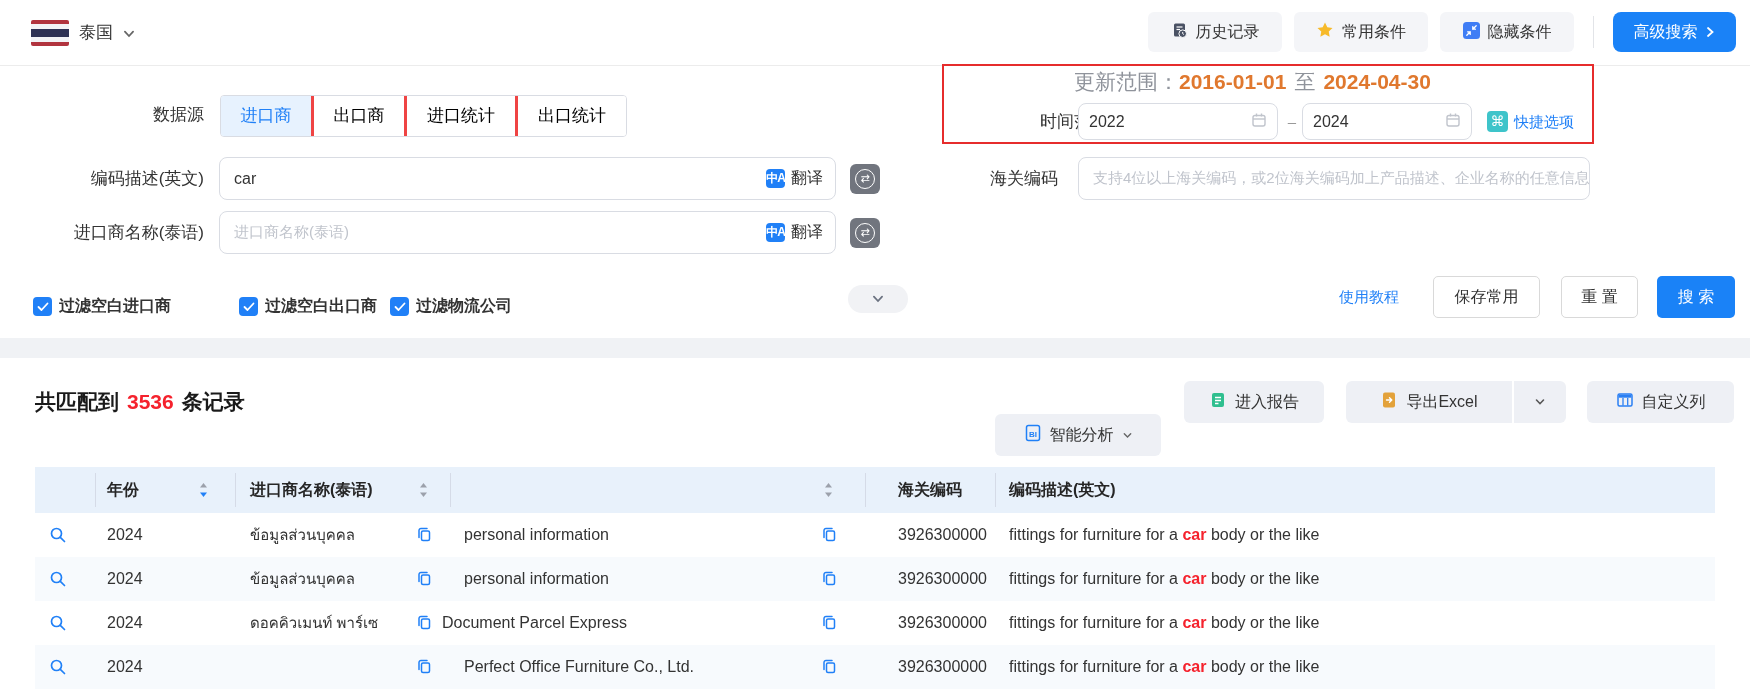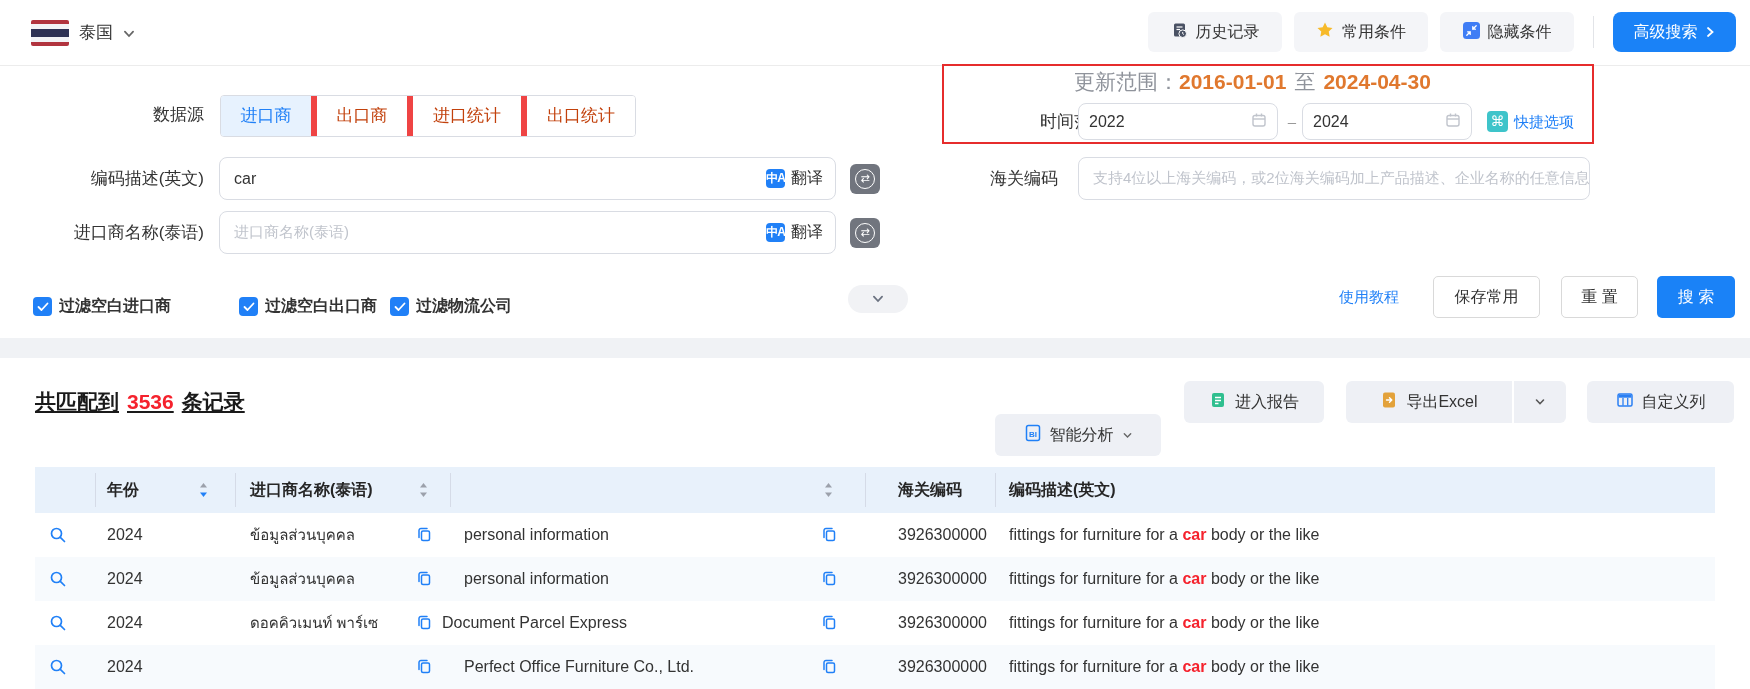--- a/index.html
+++ b/index.html
@@ -16,21 +16,21 @@
   .f-red{height:17%;background:#b1343f;}
   .f-white{height:17%;background:#f2f3f6;}
   .f-navy{height:32%;background:#2d3154;}
   .country{left:79px;top:0;height:65px;line-height:65px;font-size:17px;font-weight:500;color:#333;}
   .tb-btn{top:12px;height:40px;background:#f4f5f8;border-radius:6px;display:flex;align-items:center;justify-content:center;gap:8px;font-size:16px;color:#333;cursor:pointer;}
   .tb-divider{left:1593px;top:16px;width:1px;height:32px;background:#e2e4e8;}
   .adv-btn{left:1613px;top:12px;width:123px;height:40px;background:#1a82f7;border-radius:8px;color:#fff;font-size:16px;display:flex;align-items:center;justify-content:center;gap:6px;cursor:pointer;}
   
   .label{font-size:17px;color:#333;text-align:right;}
   .tabs{left:220px;top:95px;height:40px;display:flex;border:1px solid #d9dce3;border-radius:4px;overflow:hidden;background:#fff;}
-  .tab{height:40px;line-height:40px;font-size:17px;color:#c2410c;text-align:center;cursor:pointer;background:#fff;border-left:6px solid #ef4444;}
+  .tab{height:40px;line-height:40px;font-size:17px;color:#000000;text-align:center;cursor:pointer;background:#fff;border-left:3px solid #ef4444;}
   .tab:first-child{border-left:none;}
   .tab.active{background:#e7f2fe;color:#2080f7;}
   .redbox{left:942px;top:64px;width:648px;height:76px;border:2px solid #e62c2c;pointer-events:none;}
   .upd-line{left:1074px;top:70px;height:24px;display:flex;align-items:center;font-size:21px;}
   .upd-label{color:#8f939b;}
   .upd-date{color:#e0782e;font-weight:bold;}
   .upd-to{color:#8f939b;margin:0 8px;}
   .inputbox{height:43px;border:1px solid #d9dce3;border-radius:8px;background:#fff;display:flex;align-items:center;box-sizing:border-box;}
   .inputbox .val{font-size:16px;color:#333;padding-left:14px;flex:1;white-space:nowrap;overflow:hidden;}
   .inputbox .ph{font-size:15px;color:#c0c4cc;padding-left:14px;flex:1;white-space:nowrap;overflow:hidden;}
@@ -45,21 +45,21 @@
   .quick-text{left:1514px;top:103px;height:37px;line-height:37px;font-size:15px;color:#2080f7;cursor:pointer;}
   .cbx-item{top:296px;display:flex;align-items:center;gap:7px;cursor:pointer;}
   .cbx{width:19px;height:19px;background:#2080f7;border-radius:4px;display:flex;align-items:center;justify-content:center;}
   .cbx-label{font-size:16px;font-weight:600;color:#333;}
   .pill{left:848px;top:285px;width:60px;height:28px;background:#f1f2f5;border-radius:14px;display:flex;align-items:center;justify-content:center;cursor:pointer;}
   .link{font-size:15px;color:#2080f7;cursor:pointer;}
   .w-btn{top:276px;height:42px;background:#fff;border:1px solid #d9d9d9;border-radius:5px;font-size:16px;color:#333;display:flex;align-items:center;justify-content:center;cursor:pointer;box-sizing:border-box;}
   .b-btn{top:276px;height:42px;background:#1a82f7;border-radius:5px;font-size:16px;color:#fff;display:flex;align-items:center;justify-content:center;cursor:pointer;}
   .grayband{left:0;top:338px;width:1750px;height:20px;background:#f0f2f5;}
   
-  .summary{left:35px;top:385px;height:34px;display:flex;align-items:center;gap:8px;font-size:21px;font-weight:bold;color:#1a1a1a;text-decoration:underline;}
+  .summary{left:35px;top:385px;height:34px;display:flex;align-items:center;gap:8px;font-size:21px;font-weight:bold;color:#1a1a1a;}
   .summary .cnt{color:#f5222d;}
   .act-btn{top:381px;height:42px;background:#eef0f5;border-radius:6px;display:flex;align-items:center;justify-content:center;gap:8px;font-size:16px;color:#333;cursor:pointer;}
   
   .thead{left:35px;top:467px;width:1680px;height:46px;background:#e8f1fb;}
   .th{position:absolute;top:0;height:46px;line-height:46px;font-size:16px;font-weight:bold;color:#262626;white-space:nowrap;}
   .th-div{position:absolute;top:6px;height:34px;width:1px;background:#d5dbe7;}
   .sort{position:absolute;top:13px;}
   .trow{left:35px;width:1680px;height:44px;background:#fff;border-bottom:1px solid #f0f2f5;}
   .trow.alt{background:#f7fafd;}
   .td{position:absolute;top:0;height:44px;line-height:44px;font-size:16px;color:#333;white-space:nowrap;overflow:hidden;}

